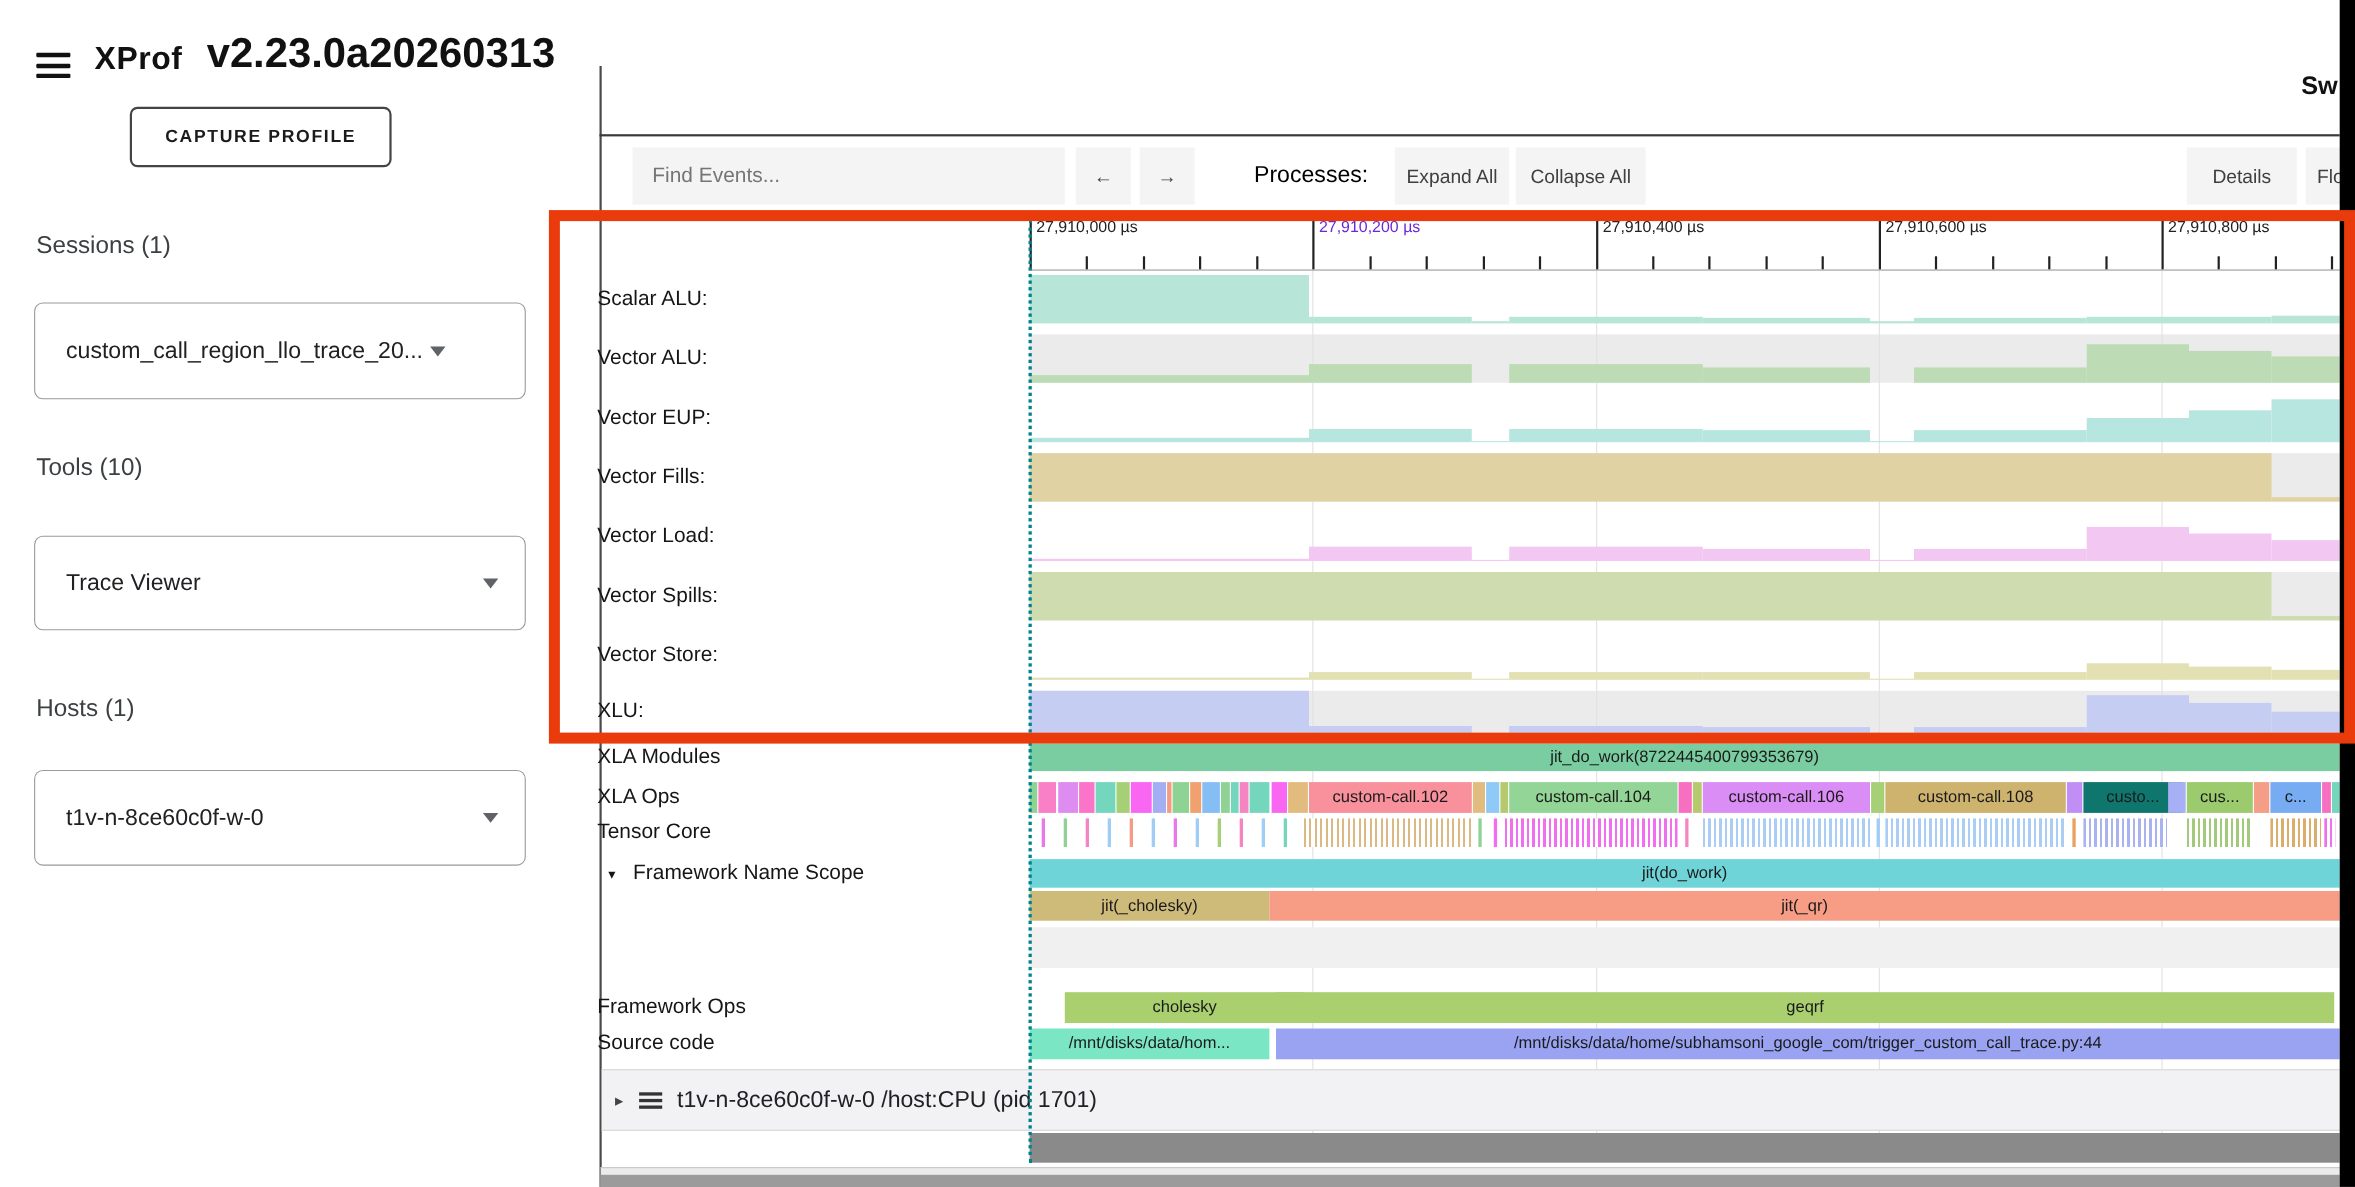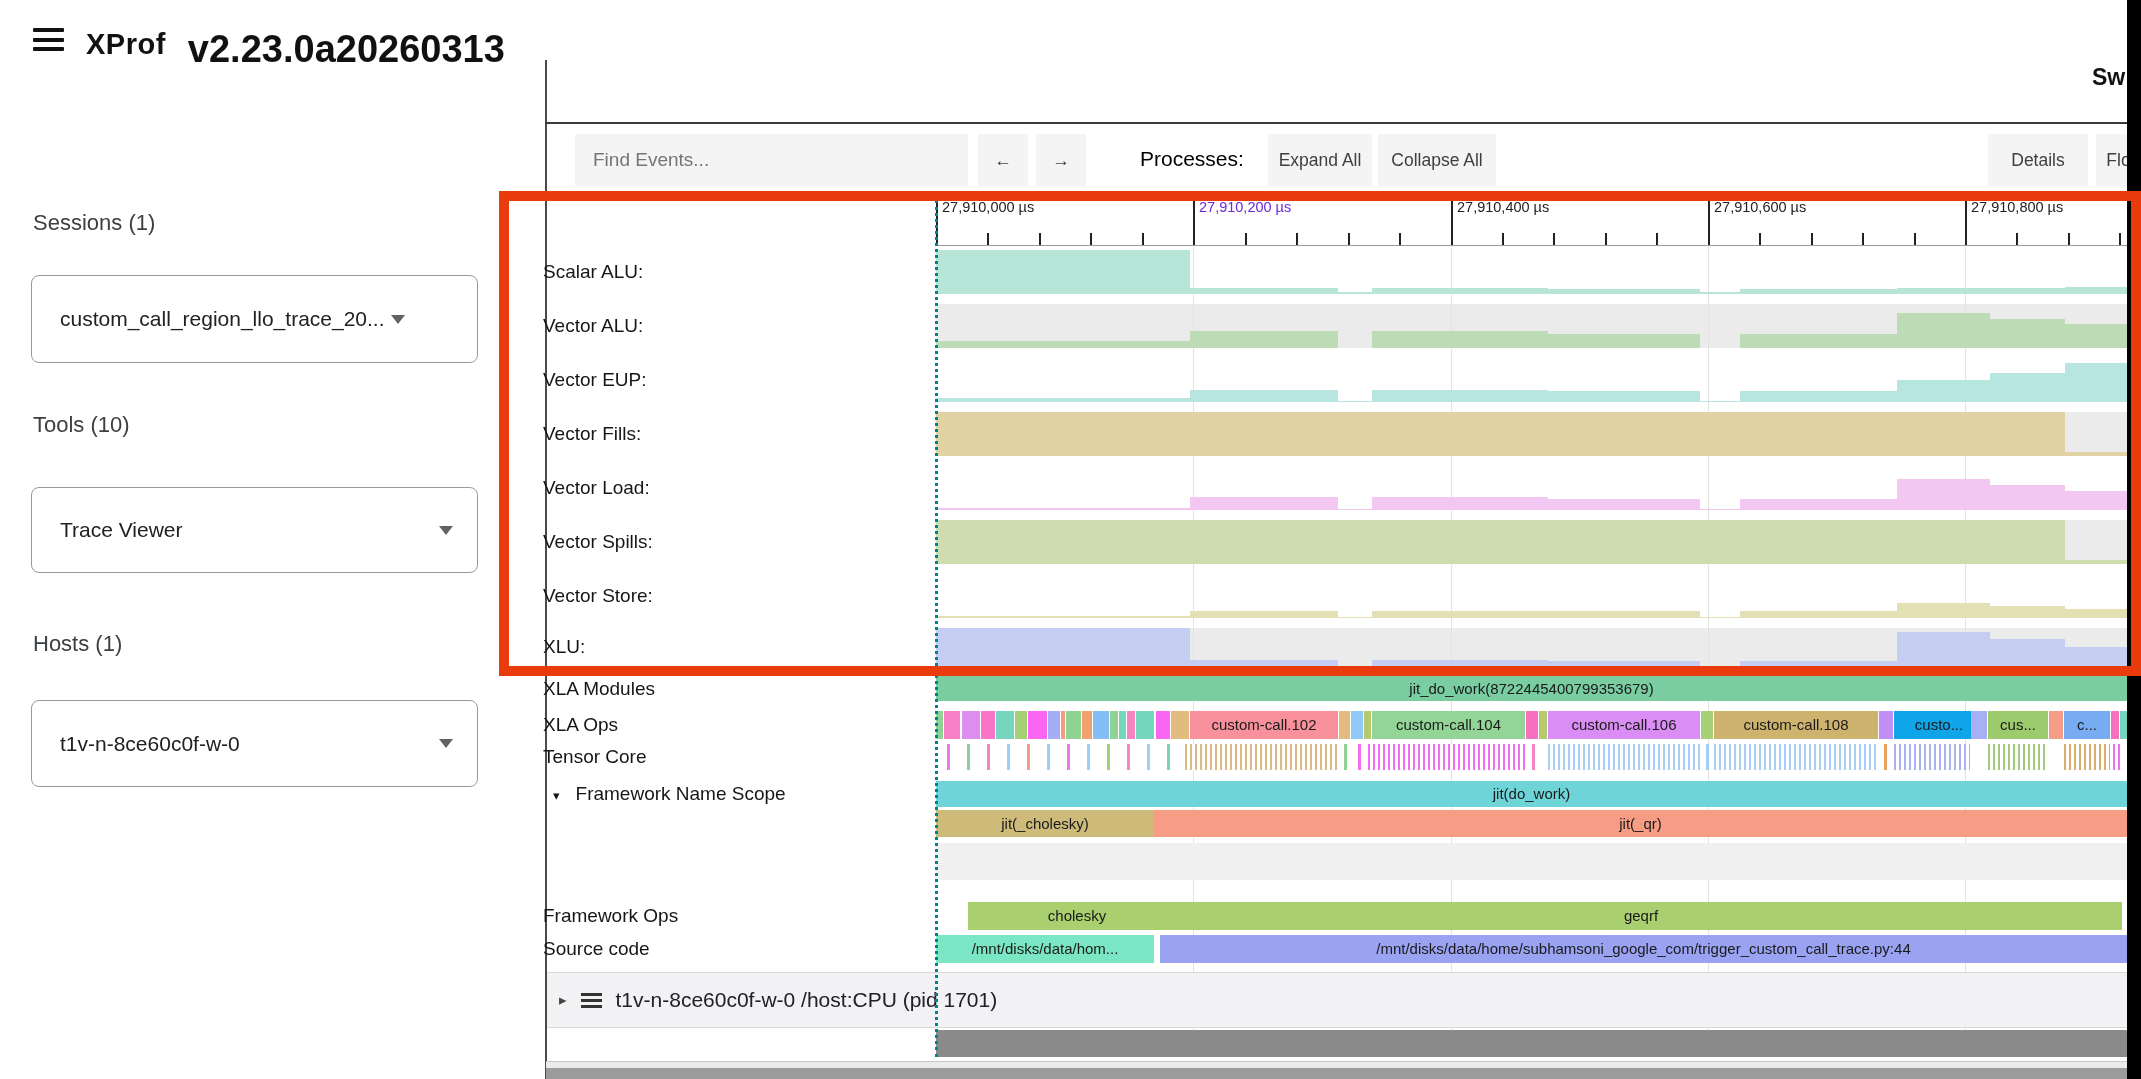--- a/index.html
+++ b/index.html
@@ -3,21 +3,21 @@
 <meta charset="utf-8">
 <style>
   * { margin:0; padding:0; box-sizing:border-box; }
   html,body { background:#fff; }
   .app {
     position:relative; width:2141px; height:1079px; overflow:hidden;
     font-family:"Liberation Sans", sans-serif; color:#111; background:#fff;
   }
   .abs { position:absolute; }
   
-  .brand { position:absolute; left:33px; top:28px; display:flex; align-items:flex-start; gap:22px; }
+  .brand { position:absolute; left:33px; top:28px; display:flex; align-items:flex-end; gap:22px; }
   .hamburger { width:31px; height:23px; display:flex; flex-direction:column; justify-content:space-between; cursor:pointer; }
   .hamburger i { display:block; height:4px; background:#111; border-radius:1px; }
   .app-title { font-size:29px; font-weight:700; letter-spacing:.5px; }
   .app-version { font-size:38px; font-weight:700; }
   .capture-btn {
     position:absolute; left:118px; top:97px; width:238px; height:55px;
     border:2px solid #444; border-radius:7px; background:#fff;
     font-size:16px; font-weight:700; letter-spacing:1.5px; color:#1b1b1b;
     display:flex; align-items:center; justify-content:center; cursor:pointer;
   }
@@ -63,20 +63,21 @@
   <div class="brand">
     <span class="hamburger">
         <i></i>
         <i></i>
         <i></i>
       </span>
     <span class="app-title">XProf</span>
     <span class="app-version">v2.23.0a20260313</span>
   </div>
 
+  <button class="capture-btn">CAPTURE PROFILE</button>
 
   <div class="side-label" style="top:210px">Sessions (1)</div>
   <div class="dropdown" style="top:275px; height:88px">
     <span class="val">custom_call_region_llo_trace_20...</span>
     <span class="caret inline"></span>
   </div>
 
   <div class="side-label" style="top:412px">Tools (10)</div>
   <div class="dropdown" style="top:487px; height:86px">
     <span class="val">Trace Viewer</span>
@@ -233,21 +234,21 @@
       <div class="bar" style="position: absolute; left: 1339px; top: 711px; width: 11px; height: 28px; background: rgb(226, 188, 126); line-height: 28px;"></div>
       <div class="bar" style="position: absolute; left: 1351px; top: 711px; width: 12px; height: 28px; background: rgb(142, 201, 247); line-height: 28px;"></div>
       <div class="bar" style="position: absolute; left: 1364px; top: 711px; width: 7px; height: 28px; background: rgb(182, 201, 108); line-height: 28px;"></div>
       <div class="bar" style="position: absolute; left: 1372px; top: 711px; width: 153px; height: 28px; background: rgb(147, 213, 151); line-height: 28px;">custom-call.104</div>
       <div class="bar" style="position: absolute; left: 1526px; top: 711px; width: 12px; height: 28px; background: rgb(247, 111, 192); line-height: 28px;"></div>
       <div class="bar" style="position: absolute; left: 1539px; top: 711px; width: 8px; height: 28px; background: rgb(182, 201, 108); line-height: 28px;"></div>
       <div class="bar" style="position: absolute; left: 1548px; top: 711px; width: 152px; height: 28px; background: rgb(218, 141, 244); line-height: 28px;">custom-call.106</div>
       <div class="bar" style="position: absolute; left: 1701px; top: 711px; width: 12px; height: 28px; background: rgb(165, 208, 117); line-height: 28px;"></div>
       <div class="bar" style="position: absolute; left: 1714px; top: 711px; width: 164px; height: 28px; background: rgb(205, 179, 110); line-height: 28px;">custom-call.108</div>
       <div class="bar" style="position: absolute; left: 1879px; top: 711px; width: 14px; height: 28px; background: rgb(192, 142, 245); line-height: 28px;"></div>
-      <div class="bar" style="position: absolute; left: 1894px; top: 711px; width: 90px; height: 28px; background: #0ea5e9; line-height: 28px;">custo...</div>
+      <div class="bar" style="position: absolute; left: 1894px; top: 711px; width: 90px; height: 28px; background: #0f766e; line-height: 28px;">custo...</div>
       <div class="bar" style="position: absolute; left: 1971px; top: 711px; width: 16px; height: 28px; background: rgb(168, 176, 245); line-height: 28px;"></div>
       <div class="bar" style="position: absolute; left: 1988px; top: 711px; width: 60px; height: 28px; background: rgb(156, 203, 109); line-height: 28px;">cus...</div>
       <div class="bar" style="position: absolute; left: 2049px; top: 711px; width: 14px; height: 28px; background: rgb(244, 157, 135); line-height: 28px;"></div>
       <div class="bar" style="position: absolute; left: 2064px; top: 711px; width: 46px; height: 28px; background: rgb(119, 172, 242); line-height: 28px;">c...</div>
       <div class="bar" style="position: absolute; left: 2111px; top: 711px; width: 8px; height: 28px; background: rgb(247, 111, 192); line-height: 28px;"></div>
       <div class="bar" style="position: absolute; left: 2120px; top: 711px; width: 7px; height: 28px; background: rgb(116, 214, 189); line-height: 28px;"></div>
       <div class="row-label" style="position: absolute; left: 543px; top: 757px;">Tensor Core</div>
       <div class="abs" style="position: absolute; left: 947px; top: 744px; width: 3px; height: 26px; background: rgb(232, 121, 232);"></div>
       <div class="abs" style="position: absolute; left: 967px; top: 744px; width: 3px; height: 26px; background: rgb(143, 211, 148);"></div>
       <div class="abs" style="position: absolute; left: 987px; top: 744px; width: 3px; height: 26px; background: rgb(245, 132, 194);"></div>

